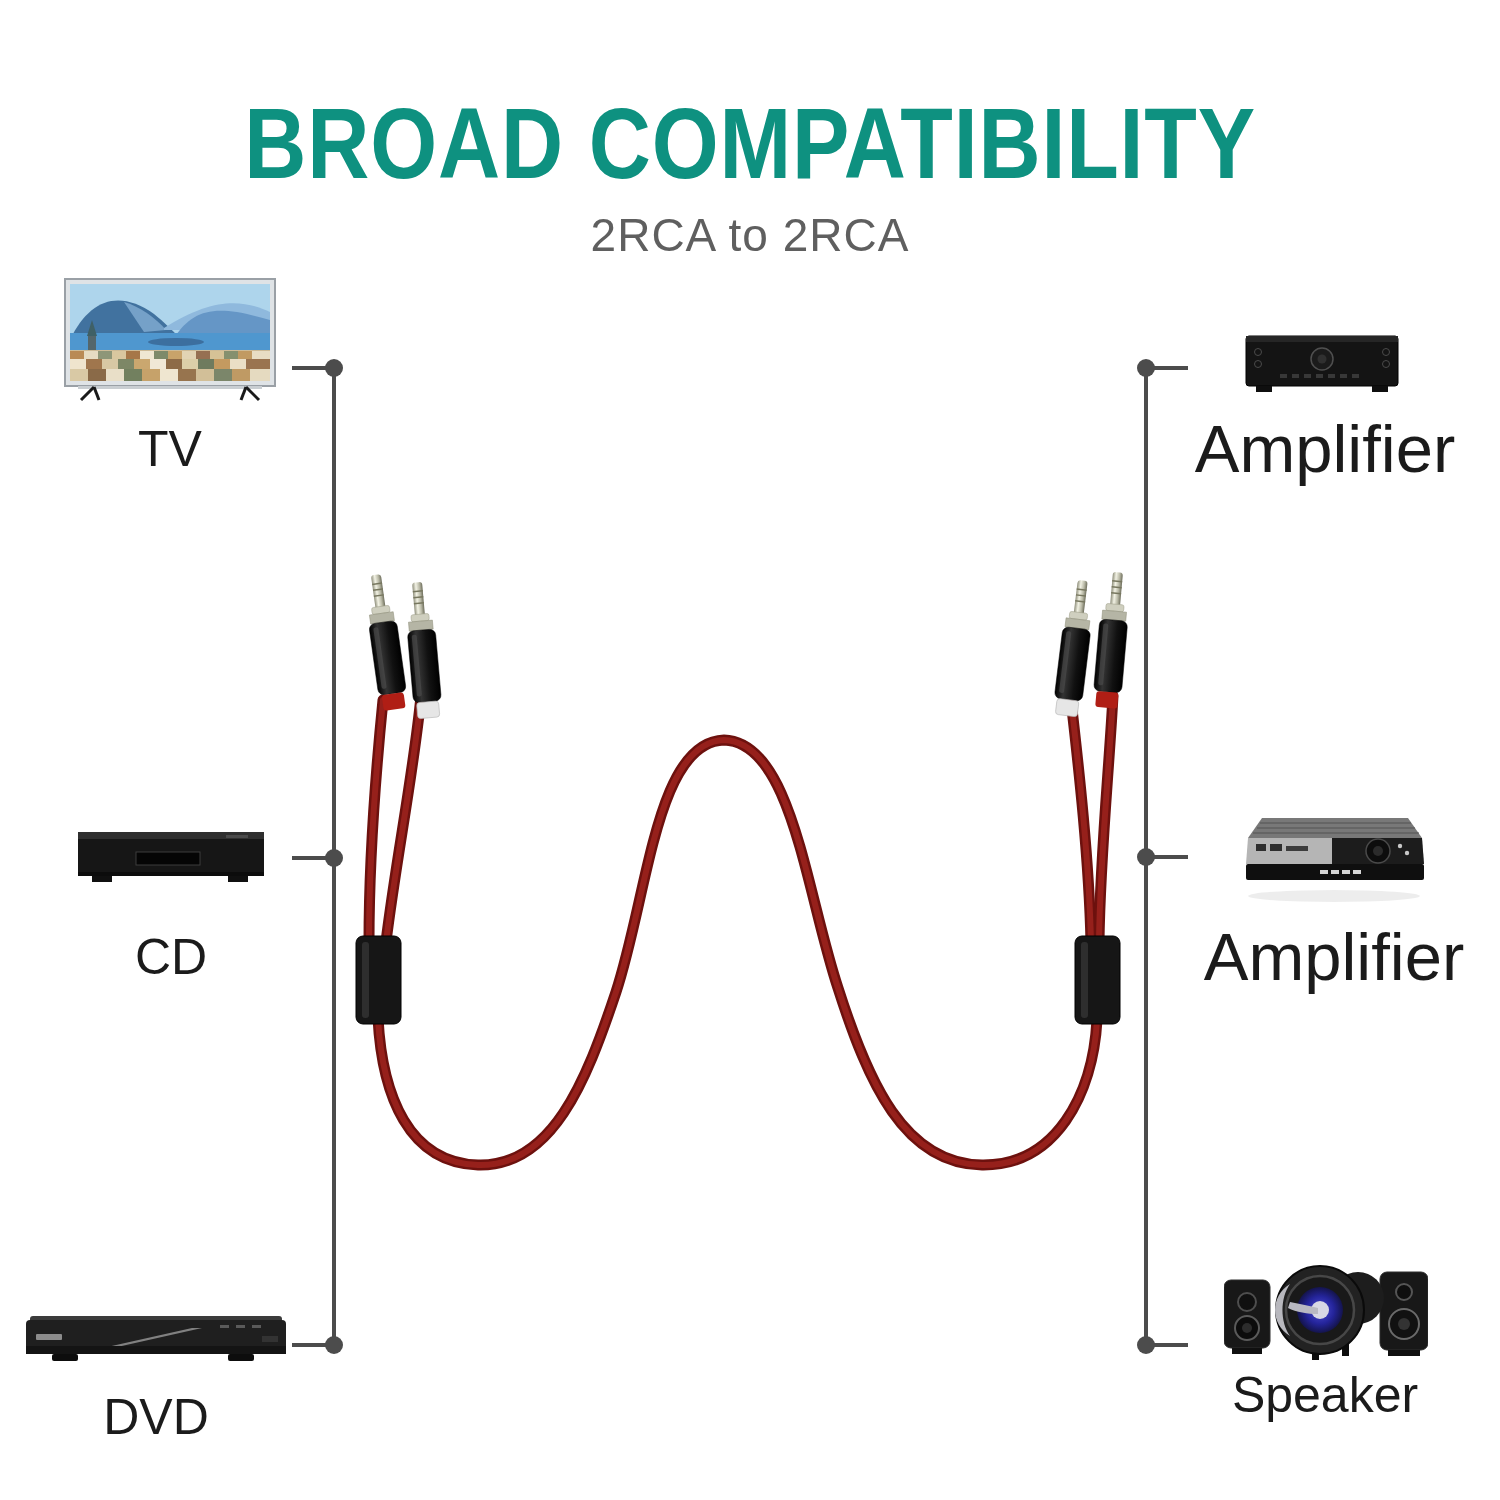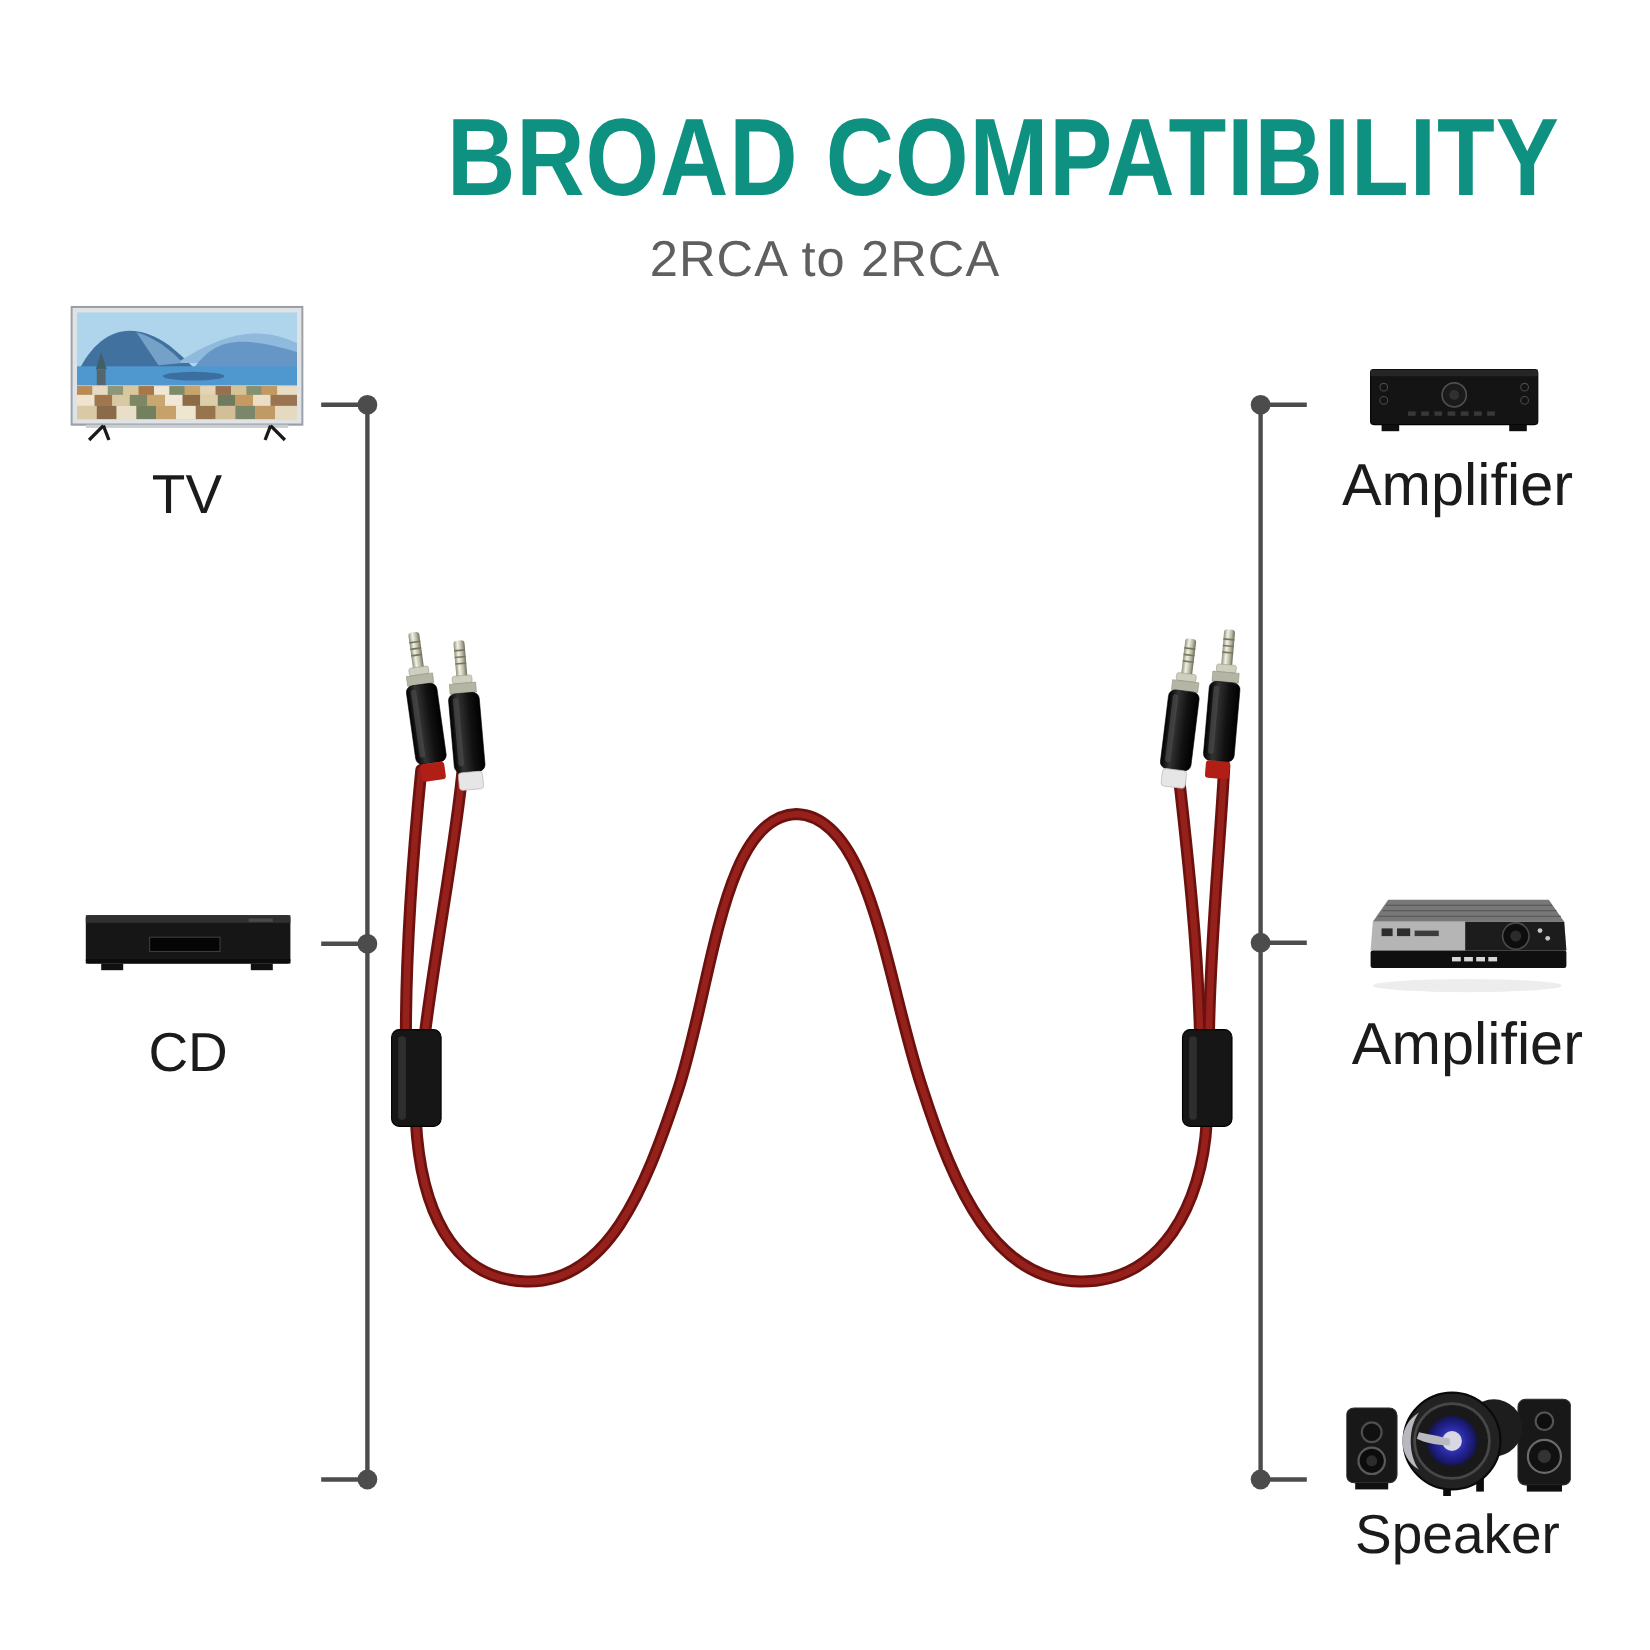--- a/index.html
+++ b/index.html
@@ -1,31 +1,31 @@
 <!DOCTYPE html>
 <html><head>
 <meta charset="utf-8">
 <style>
   html,body{margin:0;padding:0;background:#fff;}
   .canvas{position:relative;width:1500px;height:1500px;background:#fff;overflow:hidden;
           font-family:"Liberation Sans",sans-serif;}
-  .title{position:absolute;left:0;right:0;top:86px;text-align:right;}
+  .title{position:absolute;left:0;right:0;top:86px;text-align:center;}
   .title span{display:inline-block;transform:scaleX(.86);transform-origin:center;
           font-size:100px;font-weight:bold;letter-spacing:1px;color:#0E9180;white-space:nowrap;}
   .subtitle{position:absolute;left:0;right:0;top:208px;text-align:center;
           font-size:46px;color:#5F5F5F;letter-spacing:1px;}
   .overlay{position:absolute;left:0;top:0;}
   .badge{position:absolute;background:#12917E;color:#fff;font-weight:bold;
           font-size:38px;text-align:center;border-radius:12px;}
   .badge.input{left:350px;top:471px;width:170px;height:66px;line-height:66px;}
   .badge.output{left:964px;top:471px;width:167px;height:66px;line-height:66px;}
   .device{position:absolute;}
   .dev-label{position:absolute;text-align:center;color:#1B1B1B;}
   .l-big{font-size:50px;}
-  .l-med{font-size:54px;}
+  .l-med{font-size:67px;}
 </style>
 </head>
 <body>
 
 <div class="canvas">
 
   <div class="title">
     <span>BROAD COMPATIBILITY</span>
   </div>
   <div class="subtitle">2RCA to 2RCA</div>
@@ -199,20 +199,36 @@
       <rect x="2" y="6" width="186" height="7" fill="#2f2f2f"></rect>
       <rect x="150" y="9" width="22" height="3" fill="#4a4a4a"></rect>
       <rect x="60" y="26" width="64" height="13" fill="#050505" stroke="#3c3c3c"></rect>
       <rect x="2" y="46" width="186" height="4" fill="#0c0c0c"></rect>
       <rect x="16" y="50" width="20" height="6" fill="#101010"></rect>
       <rect x="152" y="50" width="20" height="6" fill="#101010"></rect>
     </svg>
     <div class="dev-label l-big" style="left:0;width:190px;top:102px;">CD</div>
   </div>
 
+  <div class="device" style="left:24px;top:1312px;">
+    <svg width="264" height="52" viewBox="0 0 264 52">
+      <rect x="6" y="4" width="252" height="10" rx="3" fill="#3b3b3b"></rect>
+      <rect x="2" y="8" width="260" height="34" rx="4" fill="#1f1f1f"></rect>
+      <polygon points="52,42 168,16 178,16 62,42" fill="#9a9a9a" opacity="0.8"></polygon>
+      <rect x="2" y="34" width="260" height="8" fill="#141414"></rect>
+      <rect x="12" y="22" width="26" height="6" rx="1" fill="#8c8c8c"></rect>
+      <rect x="196" y="13" width="9" height="3" fill="#5a5a5a"></rect>
+      <rect x="212" y="13" width="9" height="3" fill="#5a5a5a"></rect>
+      <rect x="228" y="13" width="9" height="3" fill="#5a5a5a"></rect>
+      <rect x="238" y="24" width="16" height="6" fill="#333"></rect>
+      <rect x="28" y="42" width="26" height="7" rx="2" fill="#0d0d0d"></rect>
+      <rect x="204" y="42" width="26" height="7" rx="2" fill="#0d0d0d"></rect>
+    </svg>
+    <div class="dev-label l-big" style="left:0;width:264px;top:76px;">DVD</div>
+  </div>
 
   <div class="device" style="left:1244px;top:332px;">
     <svg width="156" height="64" viewBox="0 0 156 64">
       <rect x="2" y="4" width="152" height="50" rx="3" fill="#141414" stroke="#000"></rect>
       <rect x="2" y="4" width="152" height="6" fill="#262626"></rect>
       <circle cx="78" cy="27" r="11" fill="#1b1b1b" stroke="#4f4f4f" stroke-width="1.5"></circle>
       <circle cx="78" cy="27" r="4.5" fill="#303030"></circle>
       <g stroke="#4a4a4a" fill="none">
         <circle cx="14" cy="20" r="3.5"></circle>
           <circle cx="14" cy="32" r="3.5"></circle>

